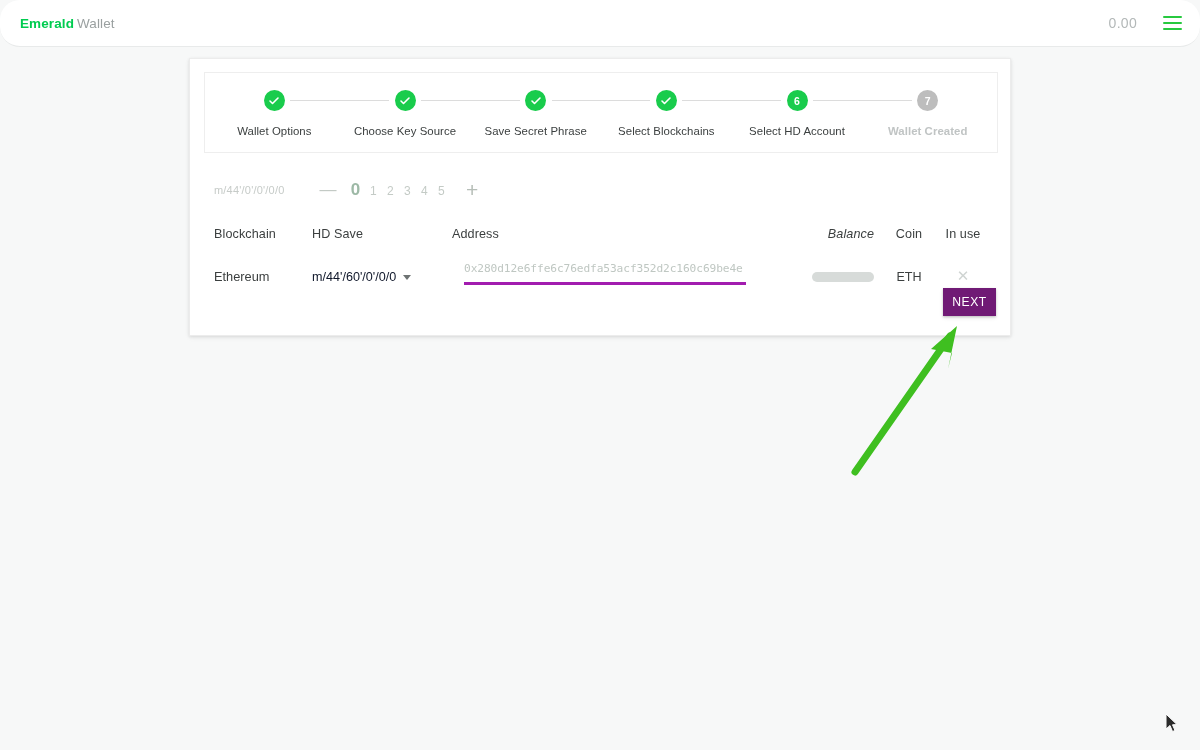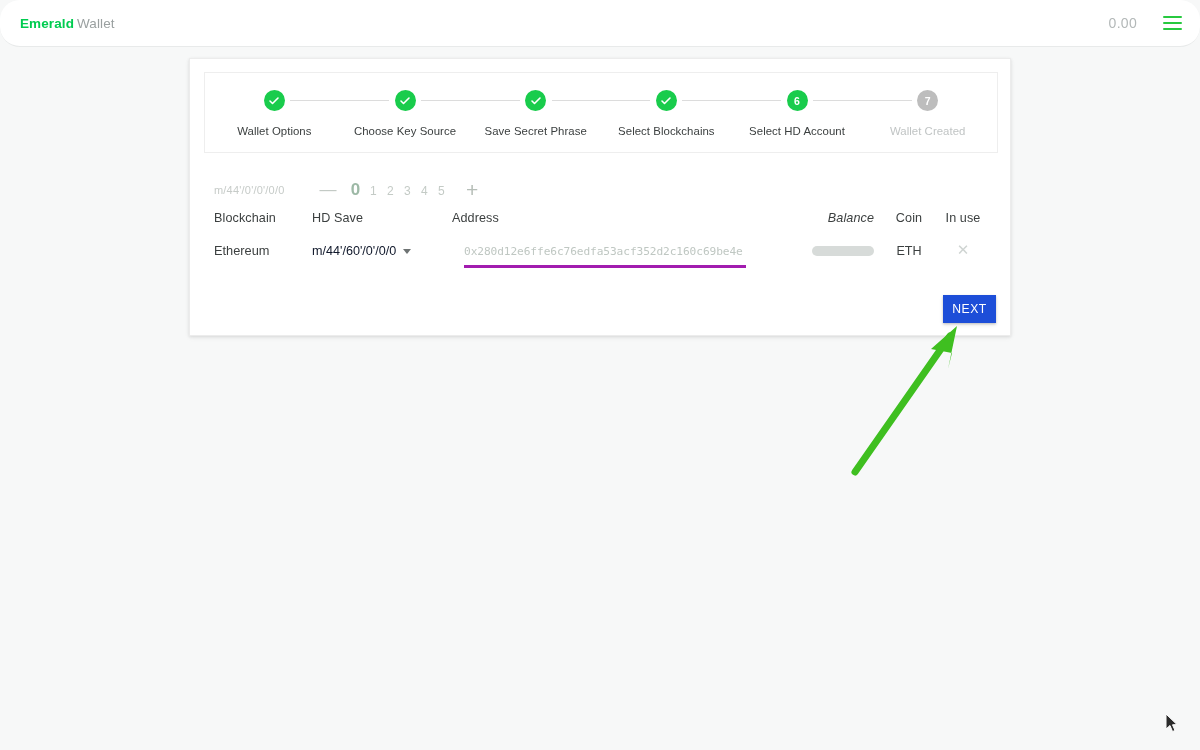--- a/index.html
+++ b/index.html
@@ -60,21 +60,21 @@
     position: relative; z-index: 2;
   }
   .bubble.done   { background: #19cc4c; }
   .bubble.active { background: #19cc4c; }
   .bubble.todo   { background: #bdbdbd; }
   .bubble svg { width: 12px; height: 12px; display: block; }
   .step-label {
     margin-top: 14px; font-size: 11.4px; color: #3c4040;
     white-space: nowrap; letter-spacing: .05px; font-weight: 500;
   }
-  .step-label.muted { color: #c0c4c4; }
+  .step-label.muted { color: #c0c4c4; font-weight: bold; }
   .connector {
     position: absolute; top: 10px; height: 1px; background: #dcdcdc;
     left: calc(50% + 16px); width: calc(100% - 32px); z-index: 1;
   }
   .step:last-child .connector { display: none; }
 
   
   .idx-row {
     position: absolute; left: 24px; top: 120px;
     display: flex; align-items: center; gap: 4px;
@@ -93,21 +93,21 @@
     font-size: 12px; color: #c4cbc6; width: 17px; letter-spacing: .2px;
   }
   .idx-n.sel { font-size: 17px; color: #9db9a6; font-weight: 700; width: 19px; }
   .idx-plus {
     margin-left: 12px; font-size: 21px; color: #b6beb8; line-height: 1;
     cursor: pointer; user-select: none; font-weight: 300;
   }
 
   
   .tbl { position: absolute; left: 24px; top: 152px; width: 776px; }
-  .thead, .trow { display: flex; align-items: flex-start; }
+  .thead, .trow { display: flex; align-items: flex-end; }
   .thead { height: 30px; }
   .trow  { height: 44px; }
   .c-chain { width: 98px; }
   .c-path  { width: 140px; }
   .c-addr  { flex: 1 1 auto; }
   .c-bal   { width: 110px; text-align: right; padding-right: 8px; font-style: italic; }
   .c-coin  { width: 54px; text-align: center; }
   .c-use   { width: 54px; text-align: center; }
   .thead div { font-size: 12.6px; color: #3b3f3f; font-weight: 400; letter-spacing: .1px; }
 
@@ -130,23 +130,23 @@
   }
   .bal-skel {
     display: inline-block; width: 62px; height: 10px;
     background: #d7dbd9; border-radius: 5px; vertical-align: middle;
   }
   .coin-text { font-size: 12.6px; color: #3b3f3f; }
   .x-icon { display: inline-block; color: #cfd4d2; font-size: 15px; line-height: 1; cursor: pointer; }
 
   
   .next-btn {
-    position: absolute; right: 14px; bottom: 12px;
+    position: absolute; right: 14px; bottom: 19px;
     width: 53px; height: 28px; min-width: 53px;
-    background: #1d4ed8; color: #ffffff;
+    background: #701a75; color: #ffffff;
     font-size: 12.2px; font-weight: 500; letter-spacing: .45px;
     display: flex; align-items: center; justify-content: center;
     border: none; cursor: pointer;
     box-shadow: 0 1px 2px rgba(0,0,0,.18), 0 2px 4px rgba(0,0,0,.10);
   }
 
   
   .arrow-layer { position: absolute; left: 0; top: 0; width: 1200px; height: 750px;
                  pointer-events: none; }
   

